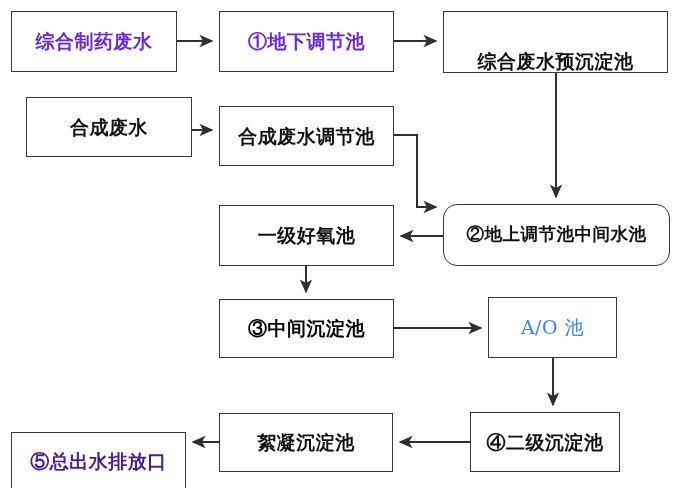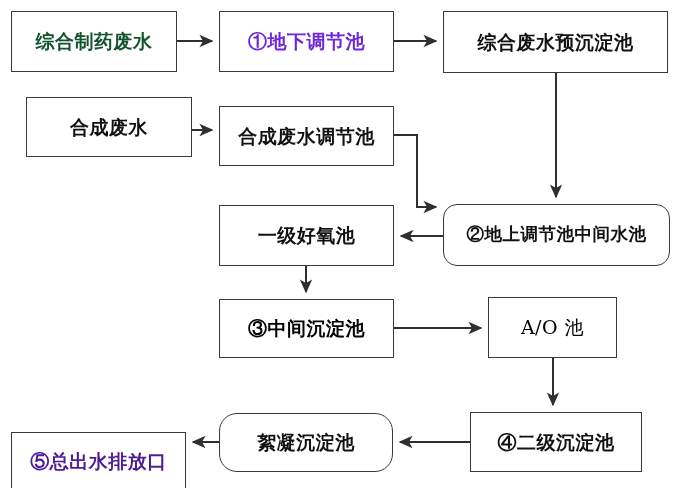--- a/index.html
+++ b/index.html
@@ -64,49 +64,49 @@
       <path d="M556,73 L556,197" fill="none" stroke="#2f2f2f" stroke-width="2" stroke-linecap="butt" stroke-linejoin="miter" marker-end="url(#arrow-right)"></path>
       <path d="M177,130 L212,130" fill="none" stroke="#2f2f2f" stroke-width="2" stroke-linecap="butt" stroke-linejoin="miter" marker-end="url(#arrow-right)"></path>
       <path d="M394,135 L417,135 L417,207 L436,207" fill="none" stroke="#2f2f2f" stroke-width="2" stroke-linecap="butt" stroke-linejoin="miter" marker-end="url(#arrow-right)"></path>
       <path d="M443,236 L401,236" fill="none" stroke="#2f2f2f" stroke-width="2" stroke-linecap="butt" stroke-linejoin="miter" marker-end="url(#arrow-right)"></path>
       <path d="M306,266 L306,292" fill="none" stroke="#2f2f2f" stroke-width="2" stroke-linecap="butt" stroke-linejoin="miter" marker-end="url(#arrow-right)"></path>
       <path d="M394,328 L481,328" fill="none" stroke="#2f2f2f" stroke-width="2" stroke-linecap="butt" stroke-linejoin="miter" marker-end="url(#arrow-right)"></path>
       <path d="M553,358 L553,405" fill="none" stroke="#2f2f2f" stroke-width="2" stroke-linecap="butt" stroke-linejoin="miter" marker-end="url(#arrow-right)"></path>
       <path d="M470,442 L400,442" fill="none" stroke="#2f2f2f" stroke-width="2" stroke-linecap="butt" stroke-linejoin="miter" marker-end="url(#arrow-right)"></path>
       <path d="M219,442 L193,442" fill="none" stroke="#2f2f2f" stroke-width="2" stroke-linecap="butt" stroke-linejoin="miter" marker-end="url(#arrow-right)"></path>
     </svg>
-<div class="node" style="left: 11px; top: 11px; width: 166px; height: 61px; border-color: rgb(58, 58, 58); color: #14532d; justify-content: center;">
+<div class="node" style="left: 11px; top: 11px; width: 166px; height: 61px; border-color: rgb(58, 58, 58); color: #6d28d9; justify-content: center;">
       <span>综合制药废水</span>
     </div>
     <div class="node" style="left: 219px; top: 11px; width: 175px; height: 61px; border-color: rgb(58, 58, 58); color: #6d28d9;">
       <span>①地下调节池</span>
     </div>
-    <div class="node" style="left: 443px; top: 11px; width: 225px; height: 62px; border-color: rgb(58, 58, 58); color: rgb(17, 17, 17);">
+    <div class="node" style="left: 443px; top: 11px; width: 225px; height: 62px; border-color: rgb(58, 58, 58); color: rgb(17, 17, 17); align-items: flex-end;">
       <span>综合废水预沉淀池</span>
     </div>
     <div class="node" style="left: 26px; top: 97px; width: 166px; height: 60px; border-color: rgb(58, 58, 58); color: rgb(17, 17, 17);">
       <span>合成废水</span>
     </div>
     <div class="node" style="left: 219px; top: 106px; width: 175px; height: 60px; border-color: rgb(58, 58, 58); color: rgb(17, 17, 17);">
       <span>合成废水调节池</span>
     </div>
     <div class="node small-text" style="left: 443px; top: 204px; width: 227px; height: 62px; border-color: rgb(58, 58, 58); color: rgb(17, 17, 17); border-radius: 14px;">
       <span>②地上调节池中间水池</span>
     </div>
     <div class="node" style="left: 219px; top: 205px; width: 175px; height: 61px; border-color: rgb(58, 58, 58); color: rgb(17, 17, 17); text-align: center;">
       <span>一级好氧池</span>
     </div>
     <div class="node" style="left: 219px; top: 299px; width: 175px; height: 59px; border-color: rgb(58, 58, 58); color: #000000;">
       <span>③中间沉淀池</span>
     </div>
-    <div class="node latin" style="left: 488px; top: 297px; width: 129px; height: 61px; border-color: rgb(58, 58, 58); color: #000000;">
+    <div class="node latin" style="left: 488px; top: 297px; width: 129px; height: 61px; border-color: rgb(58, 58, 58); color: #3b82f6;">
       <span>A/O 池</span>
     </div>
-    <div class="node" style="left: 470px; top: 412px; width: 172px; height: 60px; border-color: rgb(58, 58, 58); color: rgb(17, 17, 17);">
+    <div class="node" style="left: 470px; top: 412px; width: 150px; height: 60px; border-color: rgb(58, 58, 58); color: rgb(17, 17, 17);">
       <span>④二级沉淀池</span>
     </div>
-    <div class="node" style="left: 219px; top: 413px; width: 174px; height: 59px; border-color: rgb(58, 58, 58); color: rgb(17, 17, 17); border-radius: 18px;">
+    <div class="node" style="left: 219px; top: 413px; width: 174px; height: 59px; border-color: rgb(58, 58, 58); color: rgb(17, 17, 17);">
       <span>絮凝沉淀池</span>
     </div>
     <div class="node" style="left: 11px; top: 432px; width: 175px; height: 59px; border-color: rgb(58, 58, 58); color: #4c1d95;">
       <span>⑤总出水排放口</span>
     </div>
   </div>
 
 </body></html>

